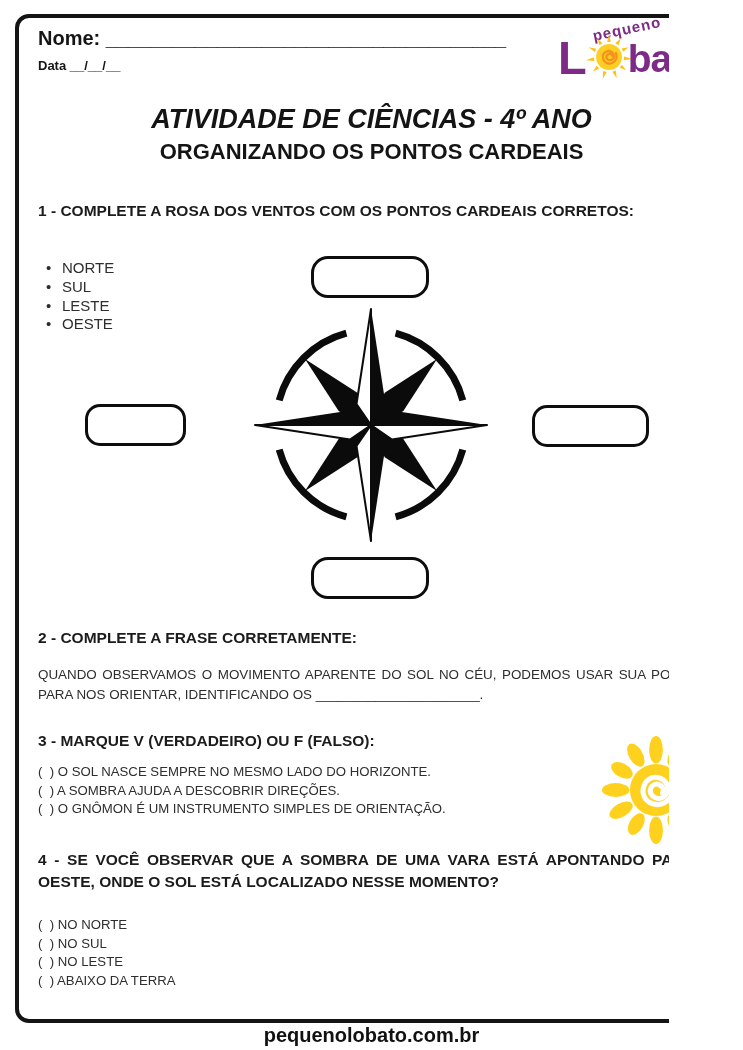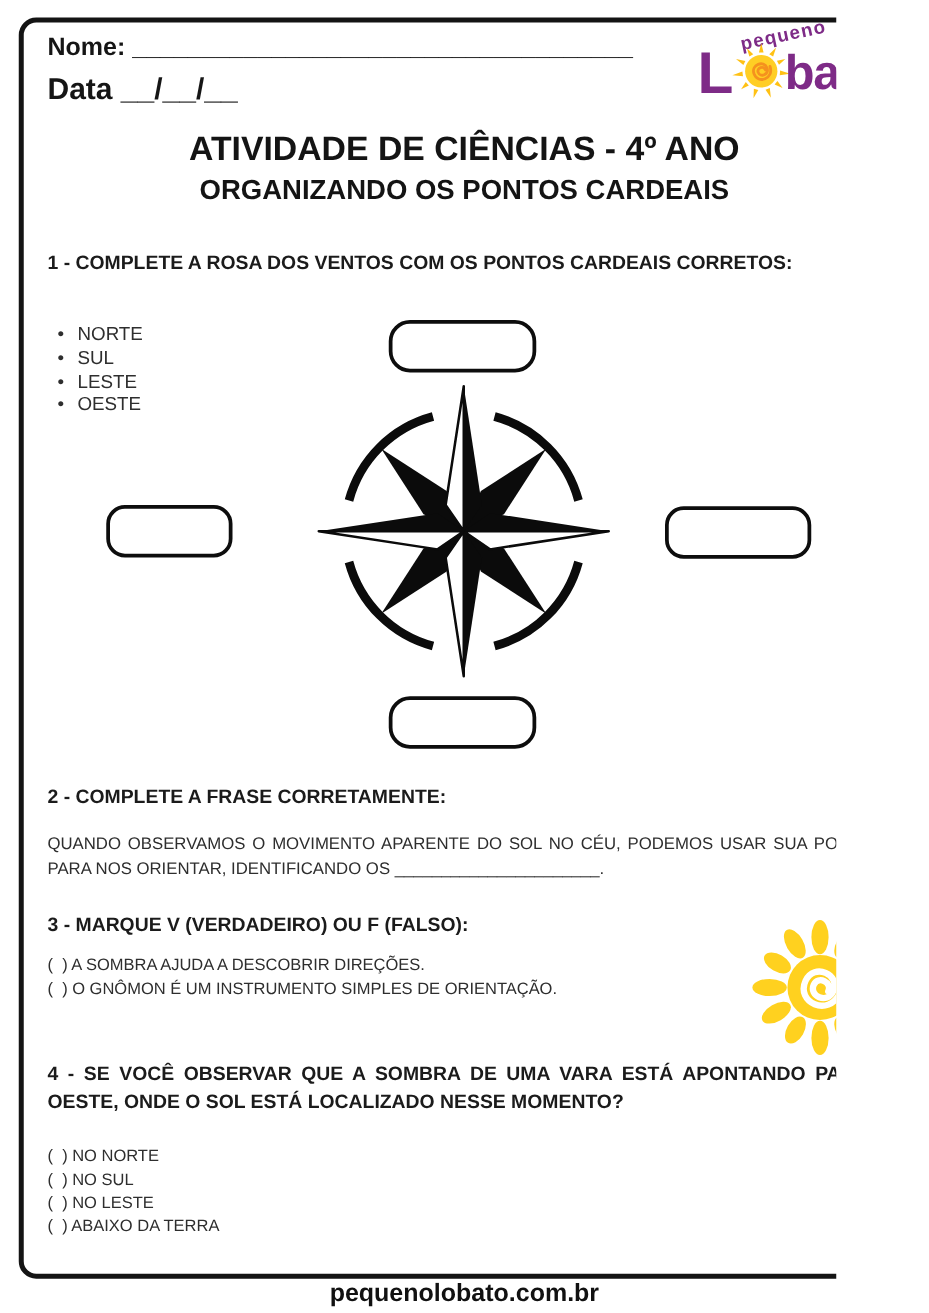--- a/index.html
+++ b/index.html
@@ -7,33 +7,33 @@
     position:relative;width:669px;height:1050px;background:#fff;
     font-family:"Liberation Sans","DejaVu Sans",sans-serif;color:#1c1c1c;overflow:hidden;
   }
   .frame{
     position:absolute;left:15px;top:14px;width:706px;height:1001px;
     border:4px solid #141414;border-radius:14px;background:#fff;
   }
   
   .name-row{position:absolute;left:38px;top:27px;font-size:20px;font-weight:bold;color:#151515;white-space:nowrap;}
   .name-row .line{font-weight:bold;letter-spacing:0;}
-  .date-row{position:absolute;left:38px;top:58px;font-size:24px;font-weight:bold;color:#151515;}
+  .date-row{position:absolute;left:38px;top:58px;font-size:13px;font-weight:bold;color:#151515;}
   
   .logo{position:absolute;left:558px;top:12px;width:168px;height:96px;}
   .logo .script{
     position:absolute;left:34px;top:8px;font-size:15px;font-weight:bold;color:#7e2b87;
     transform:rotate(-12deg);letter-spacing:1px;
   }
   .logo .word{position:absolute;left:0px;top:16px;display:flex;align-items:center;}
   .logo .l{font-size:47px;font-weight:bold;color:#7e2b87;line-height:1;}
   .logo .sun-wrap{margin:4px -6px 0 -3px;}
   .logo .rest{font-size:39px;font-weight:bold;color:#7e2b87;line-height:1;letter-spacing:-1px;margin-top:2px;}
   
-  .title-main{position:absolute;left:0;top:104px;width:743px;text-align:center;font-size:27px;font-weight:bold;color:#141414;}
+  .title-main{position:absolute;left:0;top:104px;width:743px;text-align:center;font-size:27px;font-weight:bold;color:#141414;font-style:italic;}
   .title-sub{position:absolute;left:0;top:139px;width:743px;text-align:center;font-size:22px;font-weight:bold;color:#141414;}
   
   .q-head{position:absolute;left:38px;font-size:15.5px;font-weight:bold;color:#1b1b1b;white-space:nowrap;text-align:center;}
   .q1-head{top:202px;}
   .q2-head{top:629px;}
   .q3-head{top:732px;}
   
   .bullets{position:absolute;left:46px;top:259px;margin:0;padding:0;list-style:none;}
   .bullets li{font-size:15px;line-height:18.8px;color:#2e2e2e;padding-left:16px;position:relative;}
   .bullets li::before{content:"•";position:absolute;left:0;top:0;color:#2e2e2e;}
@@ -146,20 +146,21 @@
         <path d="M-116,0 L-21,-14.5 L0,0 Z"></path>
       </g>
     </svg>
   </div>
 
   <div class="q-head q2-head">2 - COMPLETE A FRASE CORRETAMENTE:</div>
   <div class="q2-text">QUANDO OBSERVAMOS O MOVIMENTO APARENTE DO SOL NO CÉU, PODEMOS USAR SUA POSIÇÃO PARA NOS ORIENTAR, IDENTIFICANDO OS ______________________.</div>
 
   <div class="q-head q3-head">3 - MARQUE V (VERDADEIRO) OU F (FALSO):</div>
   <ul class="check-list q3-items">
+    <li>(&nbsp;&nbsp;) O SOL NASCE SEMPRE NO MESMO LADO DO HORIZONTE.</li>
     <li>(&nbsp;&nbsp;) A SOMBRA AJUDA A DESCOBRIR DIREÇÕES.</li>
     <li>(&nbsp;&nbsp;) O GNÔMON É UM INSTRUMENTO SIMPLES DE ORIENTAÇÃO.</li>
   </ul>
 
   <div class="sun-illustration">
     <svg width="118" height="118" viewBox="-60 -60 120 120">
       <g fill="#ffd11f">
         <ellipse cx="0" cy="-41" rx="7" ry="14"></ellipse>
         <ellipse cx="0" cy="-41" rx="7" ry="13" transform="rotate(30)"></ellipse>
         <ellipse cx="0" cy="-40" rx="7" ry="12" transform="rotate(60)"></ellipse>

